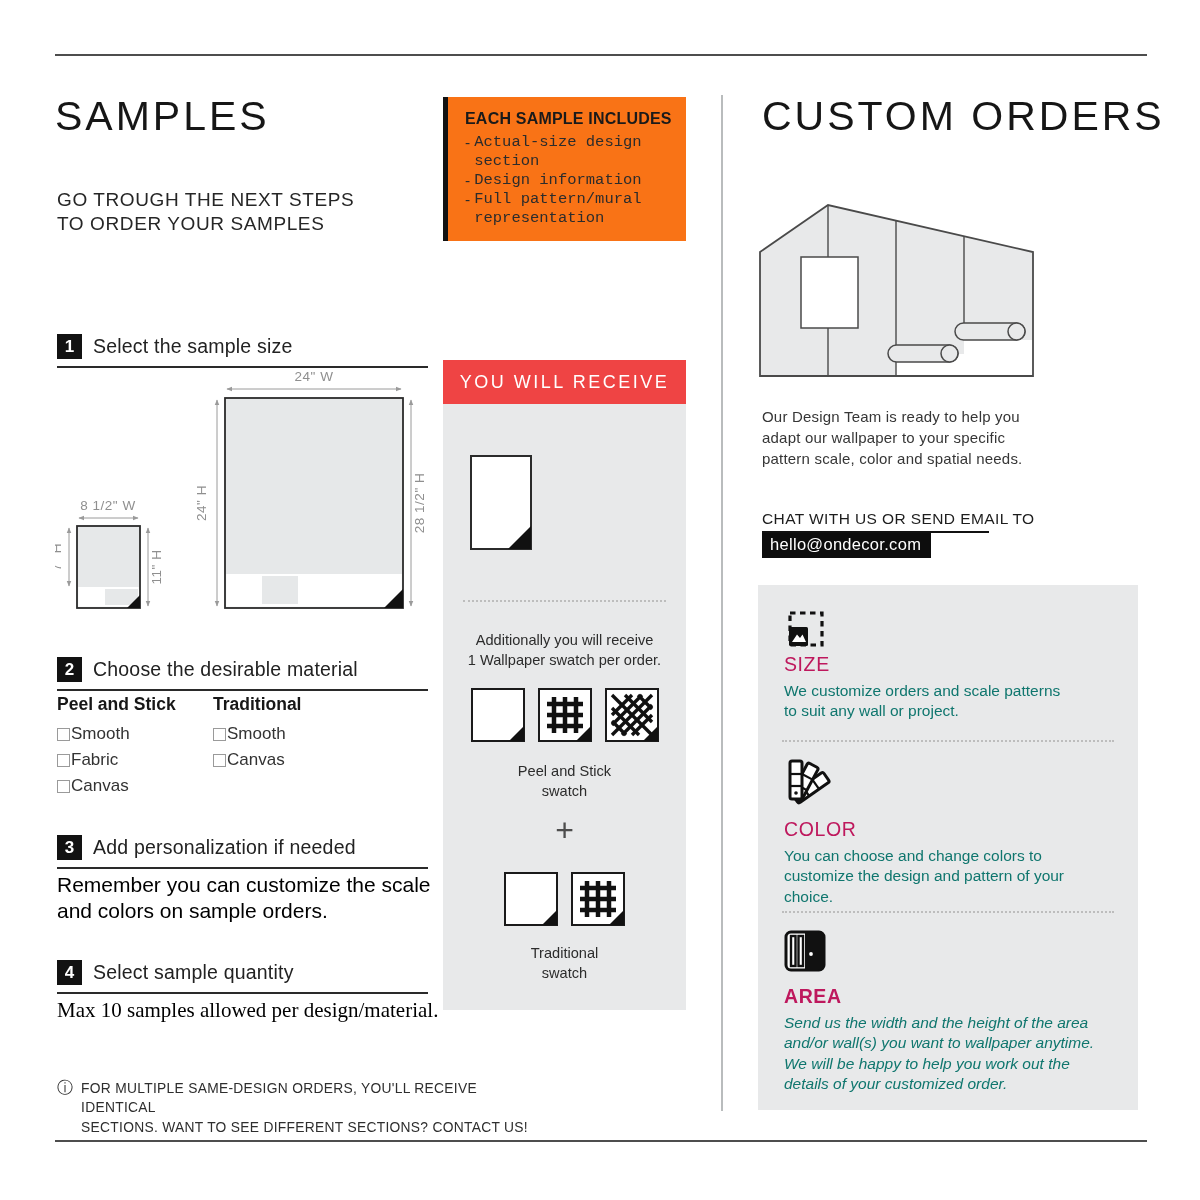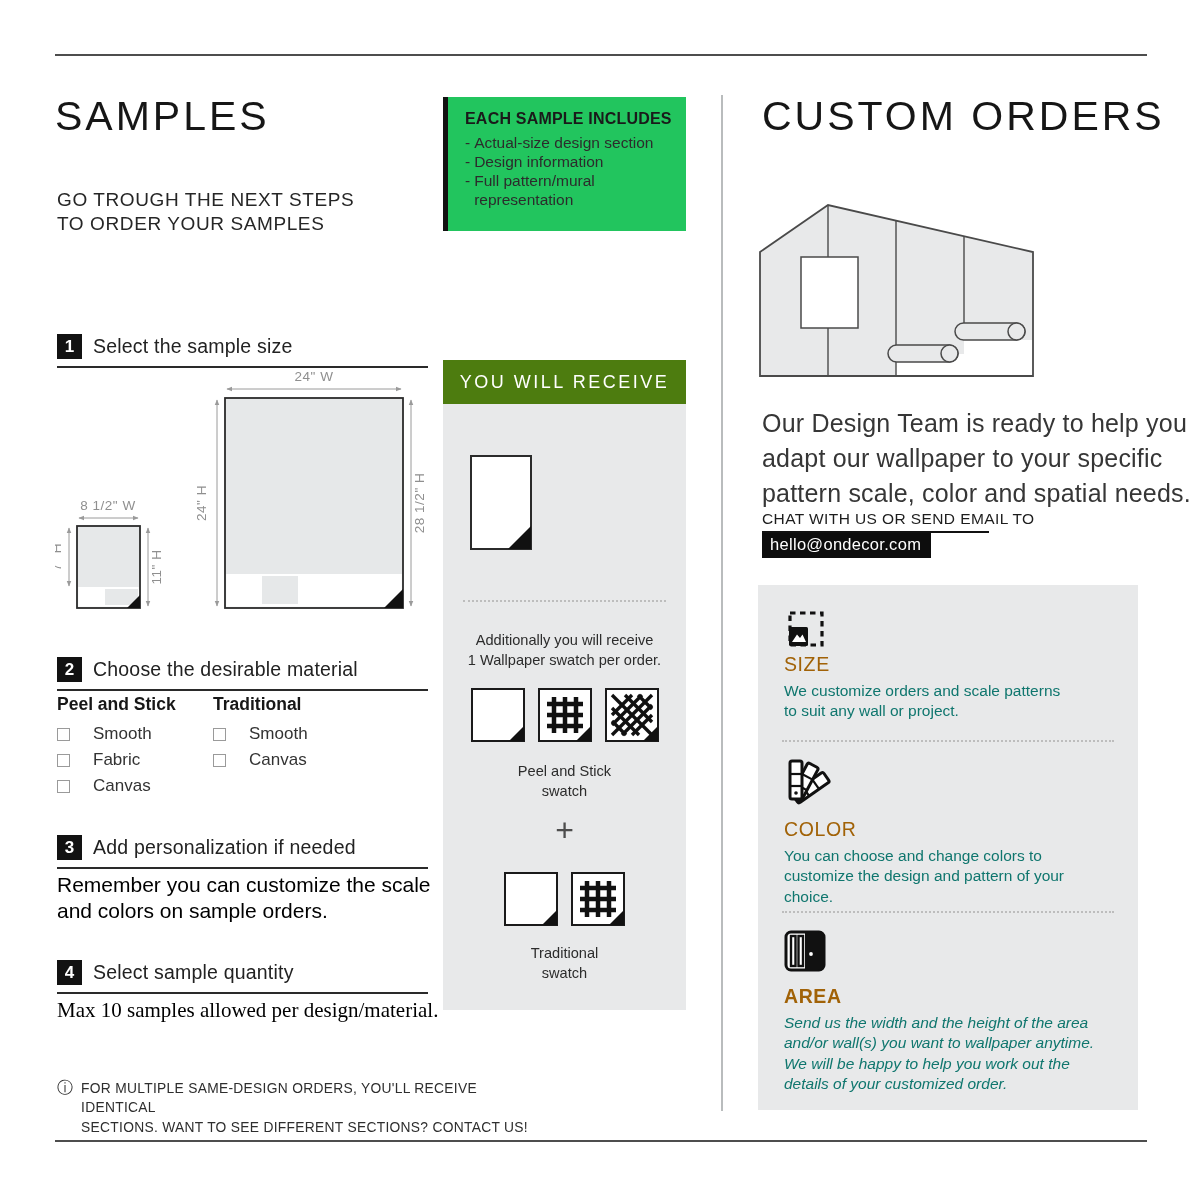--- a/index.html
+++ b/index.html
@@ -26,65 +26,65 @@
   #step3 { left:57px; top:835px; }
   #step4 { left:57px; top:960px; }
 
   #size-diagram { left:55px; top:368px; }
   .dim-label { font-size:13.5px; fill:#8f8f8f; letter-spacing:0.5px; }
 
   #materials { left:57px; top:694px; width:375px; display:flex; }
   .mat-col { width:156px; }
   .mat-col + .mat-col { width:160px; }
   .mat-head { font-size:17.5px; font-weight:bold; color:#171717; margin-bottom:9px; }
-  .mat-opt { display:flex; align-items:center; gap:23px; font-size:17px; color:#333; margin-bottom:6px; }
+  .mat-opt { display:flex; align-items:center; gap:1px; font-size:17px; color:#333; margin-bottom:6px; }
   .cb { width:13px; height:13px; border:1.5px solid #9a9a9a; background:#fff; flex:0 0 13px; }
 
   .note { font-size:21px; color:#000000; line-height:1.25; white-space:pre-line; }
   #step3-note { left:57px; top:872px; }
   #step4-note { left:57px; top:997px;font-family:Liberation Serif, serif; }
 
   #footer-note { left:57px; top:1079px; display:flex; gap:8px; width:480px; }
   #footer-note .txt { font-size:13.8px; letter-spacing:0.3px; color:#2e2e2e; line-height:1.4; white-space:pre-line; }
   .info-glyph { font-size:16px; color:#2e2e2e; line-height:1.1; }
 
-  #includes-box { left:443px; top:97px; width:243px; min-height:134px; background:#22c55e; border-left:5px solid #121212; padding:13px 10px 13px 17px; }
+  #includes-box { left:443px; top:97px; width:243px; min-height:134px; background:#f97316; border-left:5px solid #121212; padding:13px 10px 13px 17px; }
   #includes-box .title { font-size:16px; font-weight:bold; letter-spacing:0.2px; color:#1a1a1a; margin-bottom:5px; }
   .inc-item { display:flex; font-size:15.5px; color:#2c2c2c; line-height:1.23; }
   .inc-item .dash { margin-right:4px; }
-  .inc-item .t { white-space:pre-line; }
-
-  #receive-header { left:443px; top:360px; width:243px; height:44px; background:#4d7c0f; color:#fff; display:flex; align-items:center; justify-content:center; font-size:18px; letter-spacing:2.5px; }
+  .inc-item .t { white-space:pre-line;font-family:Liberation Mono, monospace; }
+
+  #receive-header { left:443px; top:360px; width:243px; height:44px; background:#ef4444; color:#fff; display:flex; align-items:center; justify-content:center; font-size:18px; letter-spacing:2.5px; }
   #receive-panel { left:443px; top:404px; width:243px; height:606px; background:#e8e9ea; }
   #amount-row { position:absolute; left:27px; top:51px; display:flex; gap:15px; }
   #amount-note { font-size:15px; color:#2c2c2c; line-height:1.34; white-space:pre-line; padding-top:18px; }
   .dotted-div { border-top:2px dotted #bdbdbd; }
   #receive-div1 { position:absolute; left:20px; right:20px; top:196px; }
   #additional-note { position:absolute; left:0; top:226px; width:100%; text-align:center; font-size:14.6px; color:#2c2c2c; line-height:1.4; white-space:pre-line; }
   .swatch-row { position:absolute; left:0; width:100%; display:flex; justify-content:center; gap:13px; }
   #swatch-row-peel { top:284px; }
   #swatch-row-trad { top:468px; }
   .swatch-label { position:absolute; left:0; width:100%; text-align:center; font-size:14.6px; color:#2c2c2c; line-height:1.35; white-space:pre-line; }
   #peel-label { top:358px; }
   #trad-label { top:540px; }
   #plus-sign { position:absolute; left:0; top:408px; width:100%; text-align:center; font-size:32px; font-weight:300; color:#4d4d4d; }
 
   #house-illustration { left:756px; top:192px; }
 
-  #custom-intro { left:762px; top:406px; font-size:25px; line-height:1.4; color:#363636; white-space:pre-line; letter-spacing:0.2px; }
+  #custom-intro { left:762px; top:406px; font-size:15px; line-height:1.4; color:#363636; white-space:pre-line; letter-spacing:0.2px; }
   #chat-label { left:762px; top:510px; font-size:15.5px; letter-spacing:0.4px; color:#1d1d1d; }
   #chat-underline { left:762px; top:531px; width:227px; height:2px; background:#111; }
   #email-badge { left:762px; top:533px; background:#0d0d0d; color:#fff; font-size:16.5px; padding:2px 10px 4px 8px; letter-spacing:0.3px; }
 
   #custom-panel { left:758px; top:585px; width:380px; height:525px; background:#e8e9ea; }
   .feat-icon { position:absolute; left:25px; }
   #size-icon { top:22px; }
   #color-icon { top:172px; }
   #area-icon { top:344px; }
-  .feat-head { position:absolute; left:26px; font-size:19.5px; letter-spacing:0.6px; color:#a16207; }
+  .feat-head { position:absolute; left:26px; font-size:19.5px; letter-spacing:0.6px; color:#be185d; }
   #size-head { top:68px; }
   #color-head { top:233px; }
   #area-head { top:400px;font-weight:bold; }
   .feat-body { position:absolute; left:26px; font-size:15.5px; line-height:1.32; color:#0f766e; white-space:pre-line; }
   #size-body { top:96px; }
   #color-body { top:261px; }
   #area-body { top:428px;font-style:italic; }
   #cust-div1 { position:absolute; left:24px; right:24px; top:155px; }
   #cust-div2 { position:absolute; left:24px; right:24px; top:326px; }
 </style>

